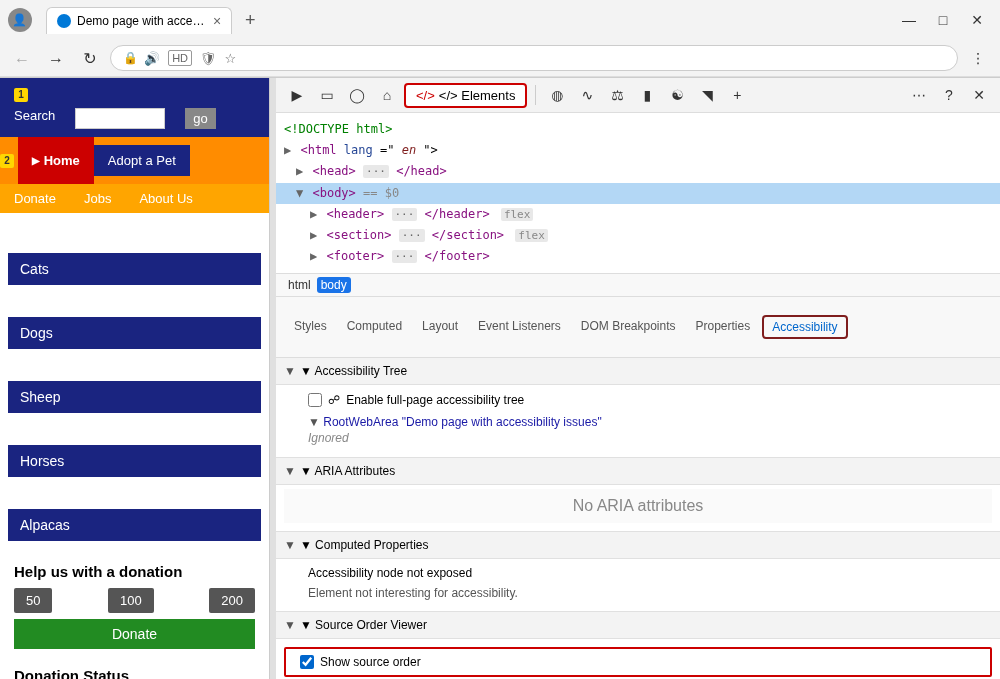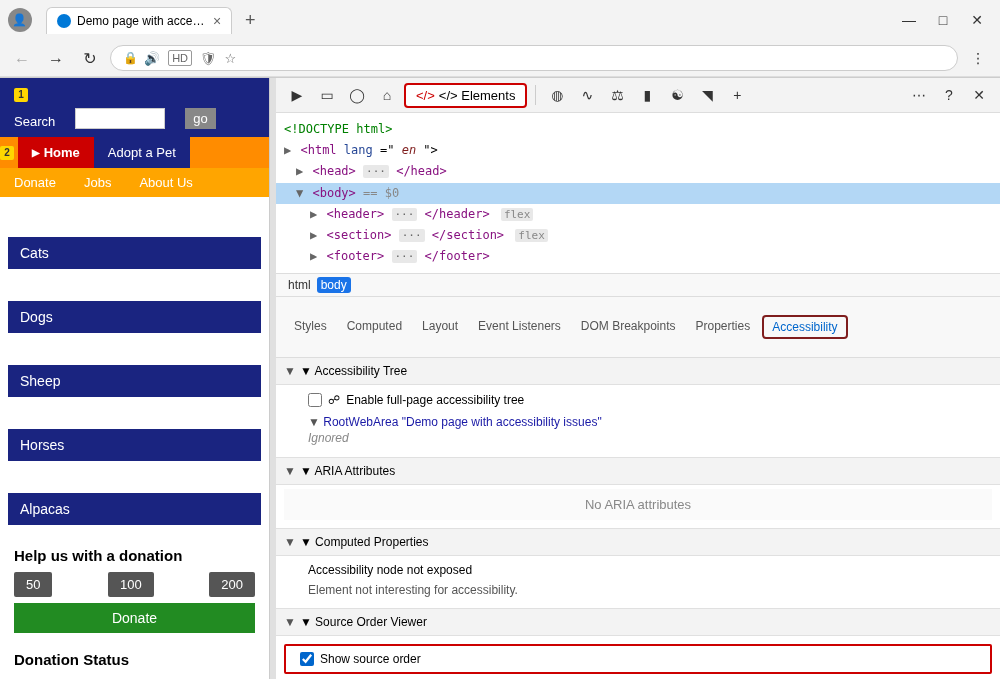--- a/index.html
+++ b/index.html
@@ -31,27 +31,27 @@
     .main-area { display: flex; flex: 1; overflow: hidden; }
 
     
     .demo-page { width: 270px; min-width: 270px; background: white; overflow-y: auto; border-right: 1px solid #ccc; position: relative; }
     .resize-handle { width: 6px; background: #e0e0e0; cursor: col-resize; }
 
     
     .demo-header { background: #1a2480; padding: 10px 14px 8px; }
     .badge-1 { display: inline-block; background: #ffd700; color: #333; font-size: 10px; font-weight: bold; width: 14px; height: 14px; border-radius: 2px; text-align: center; line-height: 14px; margin-right: 4px; }
     .demo-title { color: white; font-size: 22px; font-weight: bold; }
-    .demo-search { display: flex; align-items: flex-end; gap: 20px; margin-top: 6px; }
+    .demo-search { display: flex; align-items: flex-start; gap: 20px; margin-top: 6px; }
     .demo-search-label { color: white; font-size: 13px; }
     .demo-search-input { border: 1px solid #ccc; padding: 2px 6px; font-size: 13px; width: 90px; }
     .demo-search-btn { background: #888; color: white; border: none; padding: 3px 8px; font-size: 13px; cursor: pointer; }
 
     .badge-2 { display: inline-block; background: #ffd700; color: #333; font-size: 10px; font-weight: bold; width: 14px; height: 14px; border-radius: 2px; text-align: center; line-height: 14px; margin-right: 4px; }
-    .nav-home { background: #cc0000; color: white; padding: 8px 14px; font-size: 13px; font-weight: bold; display: flex; align-items: center; gap: 4px; cursor: pointer; }
+    .nav-home { background: #cc0000; color: white; padding: 16px 14px; font-size: 13px; font-weight: bold; display: flex; align-items: center; gap: 4px; cursor: pointer; }
     .nav-home::before { content: '▶'; font-size: 10px; }
     .nav-adopt { background: #1a2480; color: white; padding: 8px 14px; font-size: 13px; cursor: pointer; }
     .nav-sub { display: flex; background: #ffa500; }
     .nav-sub a { color: white; padding: 7px 14px; font-size: 13px; text-decoration: none; display: block; cursor: pointer; }
 
     .animal-list { padding: 8px; }
     .animal-btn { display: block; width: 100%; background: #1a2480; color: white; padding: 8px 12px; margin-bottom: 4px; font-size: 14px; text-align: left; border: none; cursor: pointer; margin-top: 32px; }
 
     .donation-section { padding: 10px 14px; }
     .donation-title { font-size: 15px; font-weight: bold; margin-bottom: 8px; }
@@ -99,21 +99,21 @@
     .section-header .arrow { margin-right: 4px; color: #555; }
     .section-body { padding: 4px 8px 8px; border-bottom: 1px solid #e0e0e0; }
 
     .checkbox-row { display: flex; align-items: center; gap: 6px; padding: 4px 24px; }
     .checkbox-row input[type=checkbox] { width: 14px; height: 14px; }
 
     .root-web-area { padding: 4px 24px 2px; font-size: 12px; }
     .root-web-text { color: #1a1aa6; font-style: normal; }
     .ignored-text { color: #888; font-style: italic; padding: 0 24px 4px; font-size: 12px; }
 
-    .no-aria { text-align: center; color: #888; padding: 8px; font-size: 13px; background: #fafafa; }
+    .no-aria { text-align: center; color: #888; padding: 8px; font-size: 16px; background: #fafafa; }
 
     .prop-row { padding: 3px 24px; font-size: 12px; }
     .show-source-row { display: flex; align-items: center; gap: 6px; padding: 6px 14px; background: white; border: 2px solid #cc0000; margin: 4px; border-radius: 2px; }
     .show-source-cb { width: 14px; height: 14px; accent-color: #0066cc; }
   </style>
 </head>
 <body>
 
 <div class="browser-chrome">
 

